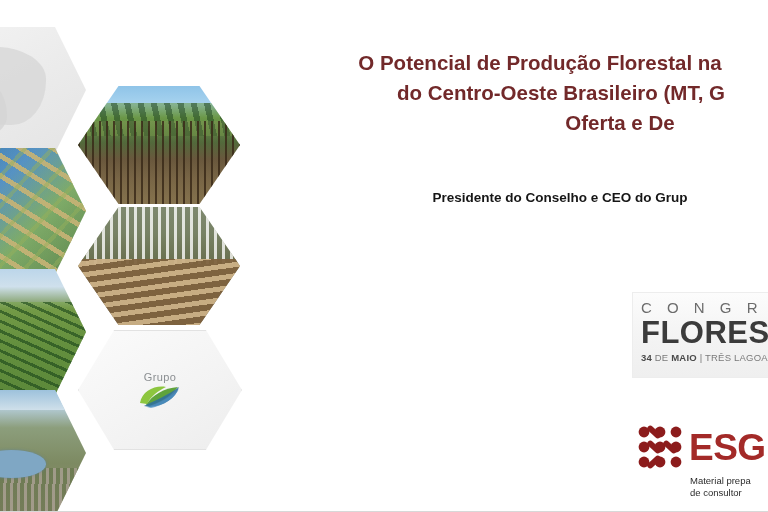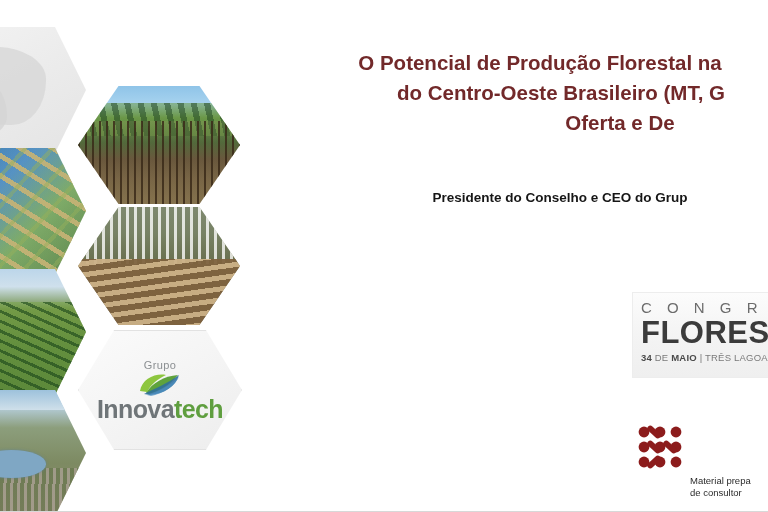--- a/index.html
+++ b/index.html
@@ -347,23 +347,20 @@
                 clip-path: polygon(22% 0%, 78% 0%, 100% 50%, 78% 100%, 22% 100%, 0% 50%);
                 -webkit-clip-path: polygon(22% 0%, 78% 0%, 100% 50%, 78% 100%, 22% 100%, 0% 50%);">
       <div class="logo-grupo">Grupo</div>
       <div class="logo-leaf">
         <svg width="44" height="24" viewBox="0 0 44 24" xmlns="http://www.w3.org/2000/svg">
           <path d="M2 19 C4 7, 17 1, 28 3 C20 7, 13 12, 9 20 Z" fill="#8dc63f"></path>
           <path d="M8 21 C14 11, 26 4, 40 3 C33 12, 22 19, 10 22 Z" fill="#5fa33c"></path>
           <path d="M6 22 C16 17, 30 11, 41 3 C38 14, 26 22, 12 23 Z" fill="#2f6e9e" opacity="0.88"></path>
           <path d="M9 23 C20 20, 32 14, 41 5 C36 15, 24 22, 13 24 Z" fill="#4a8fc0" opacity="0.7"></path>
         </svg>
-      </div>
-      <div class="logo-word">
-        <span class="w1">Innova</span><span class="w2">tech</span>
       </div>
     </div>
 
     <div class="hex" style="left:-38px; top:390px; width:124px; height:126px;">
       <div class="photo ph-city">
         <div class="sky"></div>
         <div class="urban"></div>
         <div class="lake"></div>
       </div>
     </div>
@@ -401,20 +398,21 @@
             <circle cx="24" cy="38" r="5.4"></circle>
             <circle cx="40" cy="38" r="5.4"></circle>
             <rect x="10" y="5" width="16" height="6" transform="rotate(43 18 8)" rx="3"></rect>
             <rect x="10" y="20" width="16" height="6" transform="rotate(43 18 23)" rx="3"></rect>
             <rect x="26" y="20" width="16" height="6" transform="rotate(43 34 23)" rx="3"></rect>
             <rect x="10" y="35" width="16" height="6" transform="rotate(-43 18 38)" rx="3"></rect>
             <rect x="26" y="5" width="16" height="6" transform="rotate(-43 34 8)" rx="3" opacity="0"></rect>
           </g>
         </svg>
       </div>
+      <div class="esg-word">ESG</div>
     </div>
     <div class="esg-note">
       <div>Material prepa</div>
       <div>de consultor</div>
     </div>
   </div>
 
   <div class="bottom-rule"></div>
 
 </div>

